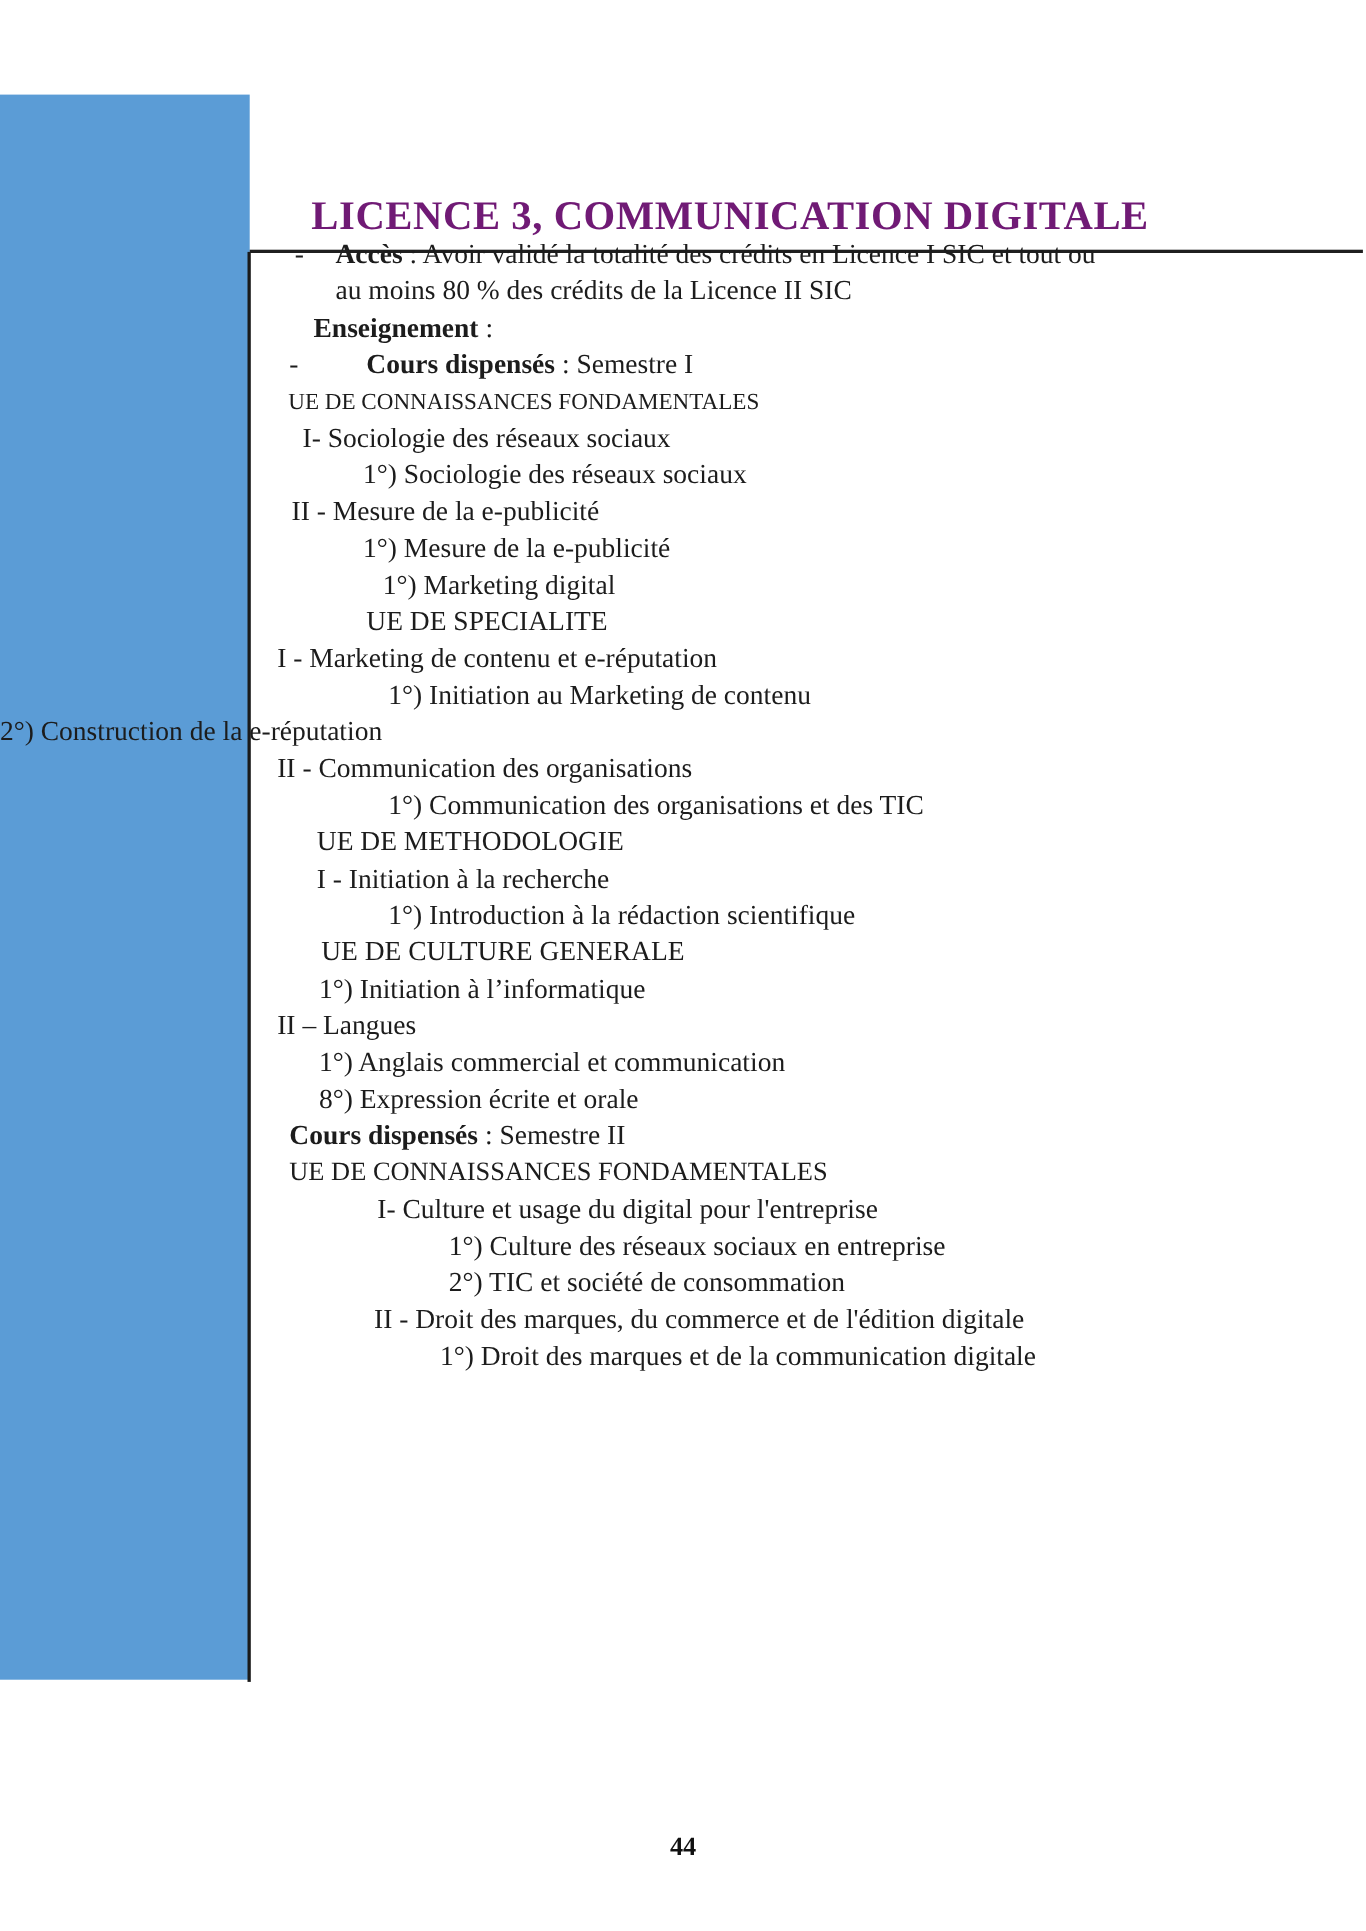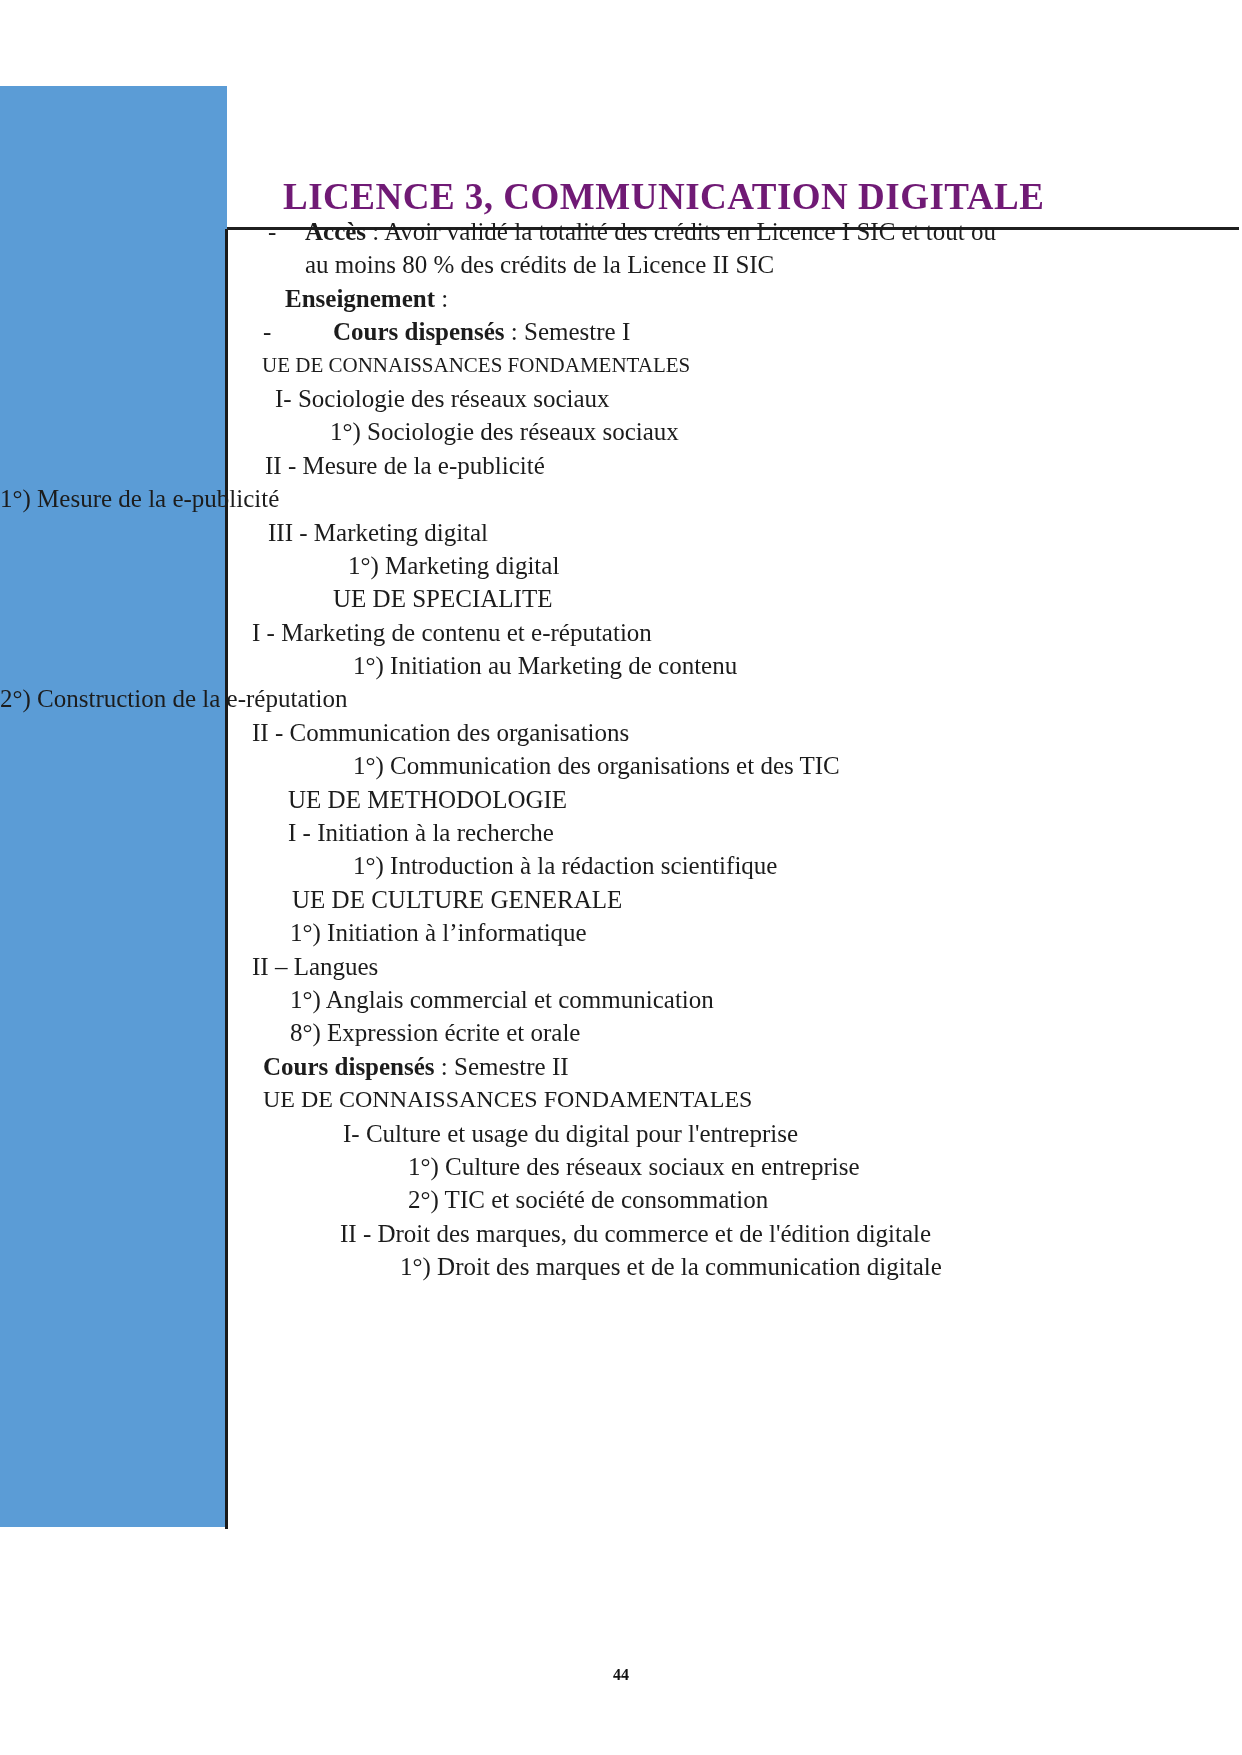--- a/index.html
+++ b/index.html
@@ -36,21 +36,21 @@
     height:33.4px;line-height:33.4px;white-space:nowrap;
   }
   .b{font-weight:bold;}
   .marker{display:inline-block;}
   .m37{width:37px;}
   .m70{width:70px;}
   .small-caps-line{font-size:21px;}
   .caps-line-lg{font-size:24px;}
   #page-number{
     position:absolute;left:0;top:1666px;width:1242px;
-    text-align:center;font-size:16px;font-weight:bold;color:#111;
+    text-align:center;font-size:24px;font-weight:bold;color:#111;
   }
 </style>
 </head>
 <body>
 
 <div id="page">
 
   <div id="accent-bar"></div>
   <div id="edge-line"></div>
 
@@ -64,22 +64,21 @@
     <div class="row" style="padding-left:305px"><span>au moins 80 % des crédits de la Licence II SIC</span></div>
 
     <div class="row" style="padding-left:285px"><span class="b">Enseignement</span><span> :</span></div>
 
     <div class="row" style="padding-left:263px"><span class="marker m70">-</span><span class="b">Cours dispensés</span><span> : Semestre I</span></div>
 
     <div class="row small-caps-line" style="padding-left:262px">UE DE CONNAISSANCES FONDAMENTALES</div>
     <div class="row" style="padding-left:275px">I- Sociologie des réseaux sociaux</div>
     <div class="row" style="padding-left:330px">1°) Sociologie des réseaux sociaux</div>
     <div class="row" style="padding-left:265px">II - Mesure de la e-publicité</div>
-    <div class="row" style="">1°) Mesure de la e-publicité</div>
-    <div class="row" style="padding-left:268px">III - Marketing digital</div>
+    <div class="row" style="padding-left:330px">1°) Mesure de la e-publicité</div>
     <div class="row" style="padding-left:348px">1°) Marketing digital</div>
     <div class="row" style="padding-left:333px">UE DE SPECIALITE</div>
     <div class="row" style="padding-left:252px">I - Marketing de contenu et e-réputation</div>
     <div class="row" style="padding-left:353px">1°) Initiation au Marketing de contenu</div>
     <div class="row" style="">2°) Construction de la e-réputation</div>
     <div class="row" style="padding-left:252px">II - Communication des organisations</div>
     <div class="row" style="padding-left:353px">1°) Communication des organisations et des TIC</div>
     <div class="row" style="padding-left:288px">UE DE METHODOLOGIE</div>
     <div class="row" style="padding-left:288px">I - Initiation à la recherche</div>
     <div class="row" style="padding-left:353px">1°) Introduction à la rédaction scientifique</div>

